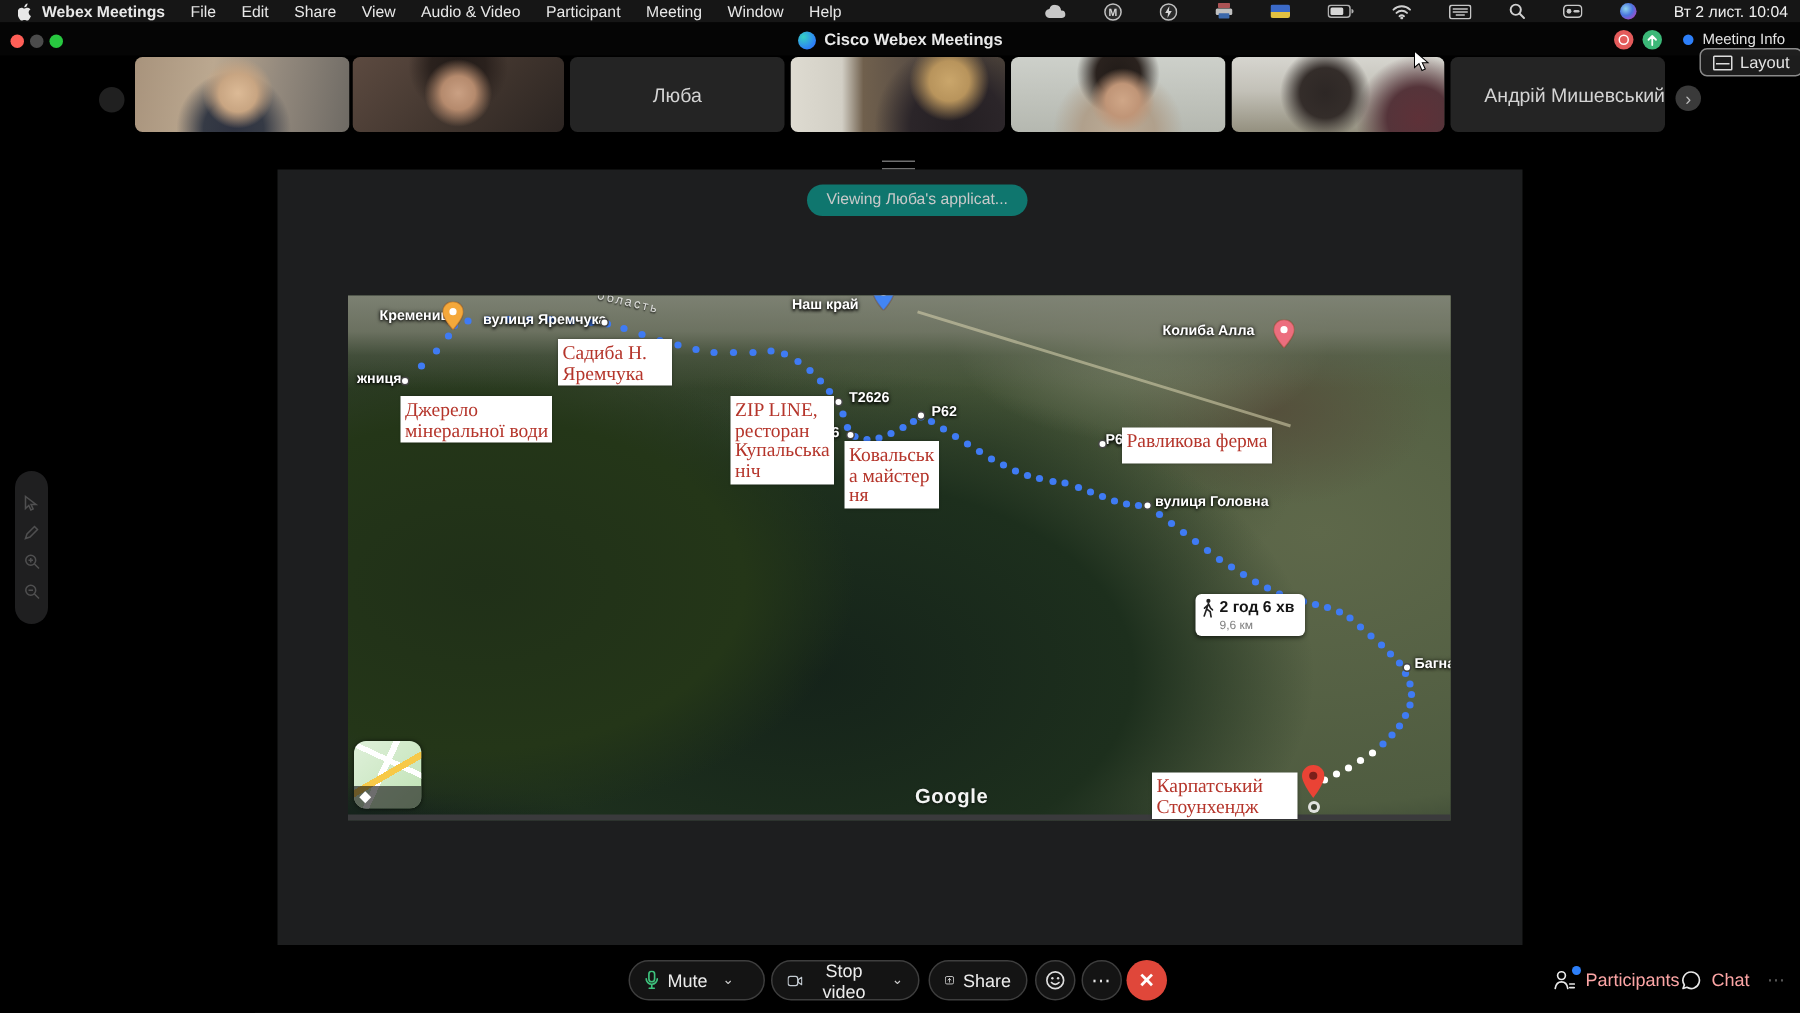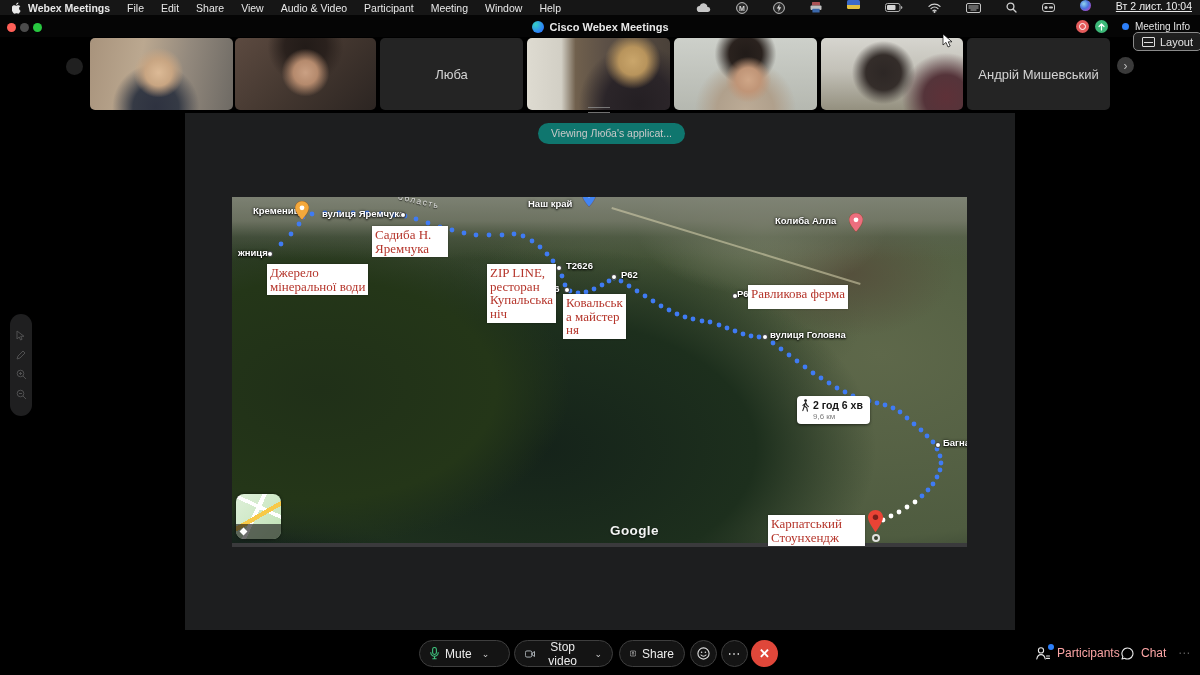--- a/index.html
+++ b/index.html
@@ -6,21 +6,21 @@
   .scene{position:relative;width:1200px;height:675px;background:#000;overflow:hidden;
          font-family:"Liberation Sans","DejaVu Sans",sans-serif;color:#fff;}
 
   
   .menubar{position:absolute;left:0;top:0;width:1200px;height:15px;background:#161616;
            display:flex;align-items:center;font-size:10.5px;color:#e8e8e8;}
   .apple{margin:0 6px 0 12px;display:flex;align-items:center;}
   .menu-left{display:flex;gap:17px;align-items:center;}
   .menu-item{cursor:default;}
   .menu-item.bold{font-weight:700;}
-  .menu-right{position:absolute;right:8px;top:0;height:15px;display:flex;gap:25px;text-decoration:underline;}
+  .menu-right{position:absolute;right:8px;top:0;height:15px;display:flex;gap:25px;align-items:center;}
   .mi{display:flex;align-items:center;opacity:.92;}
   .ua-flag{width:13px;height:9px;border-radius:1.5px;overflow:hidden;display:inline-block;}
   .ua-flag .b{height:50%;background:#3f72d8;}
   .ua-flag .y{height:50%;background:#f3cf45;}
   .siri{width:11px;height:11px;border-radius:50%;
         background:radial-gradient(circle at 35% 35%,#9be5ff 0%,#4f7df0 45%,#b14fd8 80%);}
   .clock{font-size:10.5px;color:#f0f0f0;white-space:nowrap;}
 
   
   .titlebar{position:absolute;left:0;top:15px;width:1200px;height:22px;background:#050505;}
@@ -40,21 +40,21 @@
   .blue-dot{width:7px;height:7px;border-radius:50%;background:#2d7ff9;margin-left:8px;}
 
   .layout-btn{position:absolute;left:1133px;top:32px;height:19px;display:flex;align-items:center;gap:5px;
               background:rgba(64,64,64,.45);border:1px solid #8a8a8a;border-radius:5px;color:#e4e4e4;
               font-size:11px;padding:0 8px;font-family:inherit;}
   .layout-ic{width:11px;height:8px;border:1px solid #ddd;border-radius:1px;display:inline-block;position:relative;}
   .layout-ic::after{content:"";position:absolute;left:1px;right:1px;top:4px;border-top:1px solid #ddd;}
 
   
   .filmstrip{position:absolute;left:0;top:0;width:1200px;height:115px;}
-  .tile{position:absolute;top:38px;height:72px;border-radius:5px;overflow:hidden;}
+  .tile{position:absolute;top:38px;height:50px;border-radius:5px;overflow:hidden;}
   .name-tile{background:#242424;display:flex;align-items:center;justify-content:center;}
   .name-tile span{color:#d4d4d4;font-size:13px;}
   .v1{background:radial-gradient(circle at 48% 48%,#dcba96 0%,#c8a582 16%,rgba(0,0,0,0) 30%),
        radial-gradient(circle at 46% 96%,#2e3240 0%,#353a45 22%,rgba(0,0,0,0) 42%),
        linear-gradient(100deg,#a8937c,#bba890 35%,#93897d 65%,#6e6a64);}
   .v2{background:radial-gradient(circle at 50% 48%,#caa083 0%,#b58a6d 15%,rgba(0,0,0,0) 30%),
        radial-gradient(circle at 50% 12%,#221b18 0%,#2a211d 22%,rgba(0,0,0,0) 40%),
        linear-gradient(135deg,#5c4a40,#41352e 55%,#2c2522);}
   .v3{background:radial-gradient(circle at 74% 32%,#caa66b 0%,#b8945c 12%,rgba(0,0,0,0) 24%),
        radial-gradient(circle at 78% 92%,#241f23 0%,#2b2529 26%,rgba(0,0,0,0) 46%),
@@ -272,21 +272,21 @@
 
   <div class="filmstrip">
       <div class="tile v1" style="left: 90px; width: 143px;"></div>
       <div class="tile v2" style="left: 235px; width: 141px;"></div>
       <div class="tile name-tile" style="left: 380px; width: 143px;">
         <span>Люба</span>
       </div>
       <div class="tile v3" style="left: 527px; width: 143px;"></div>
       <div class="tile v4" style="left: 674px; width: 143px;"></div>
       <div class="tile v5" style="left: 821px; width: 142px;"></div>
-      <div class="tile name-tile" style="left: 967px; width: 143px;">
+      <div class="tile name-tile" style="left: 967px; width: 143px; justify-content: flex-end;">
         <span>Андрій Мишевський</span>
       </div>
     </div>
   <div class="strip-nav prev"></div>
   <div class="strip-nav next">›</div>
   <div class="drag-handle"></div>
 
   <div class="share-area"></div>
   <div class="toast">Viewing Люба's applicat...</div>
 

